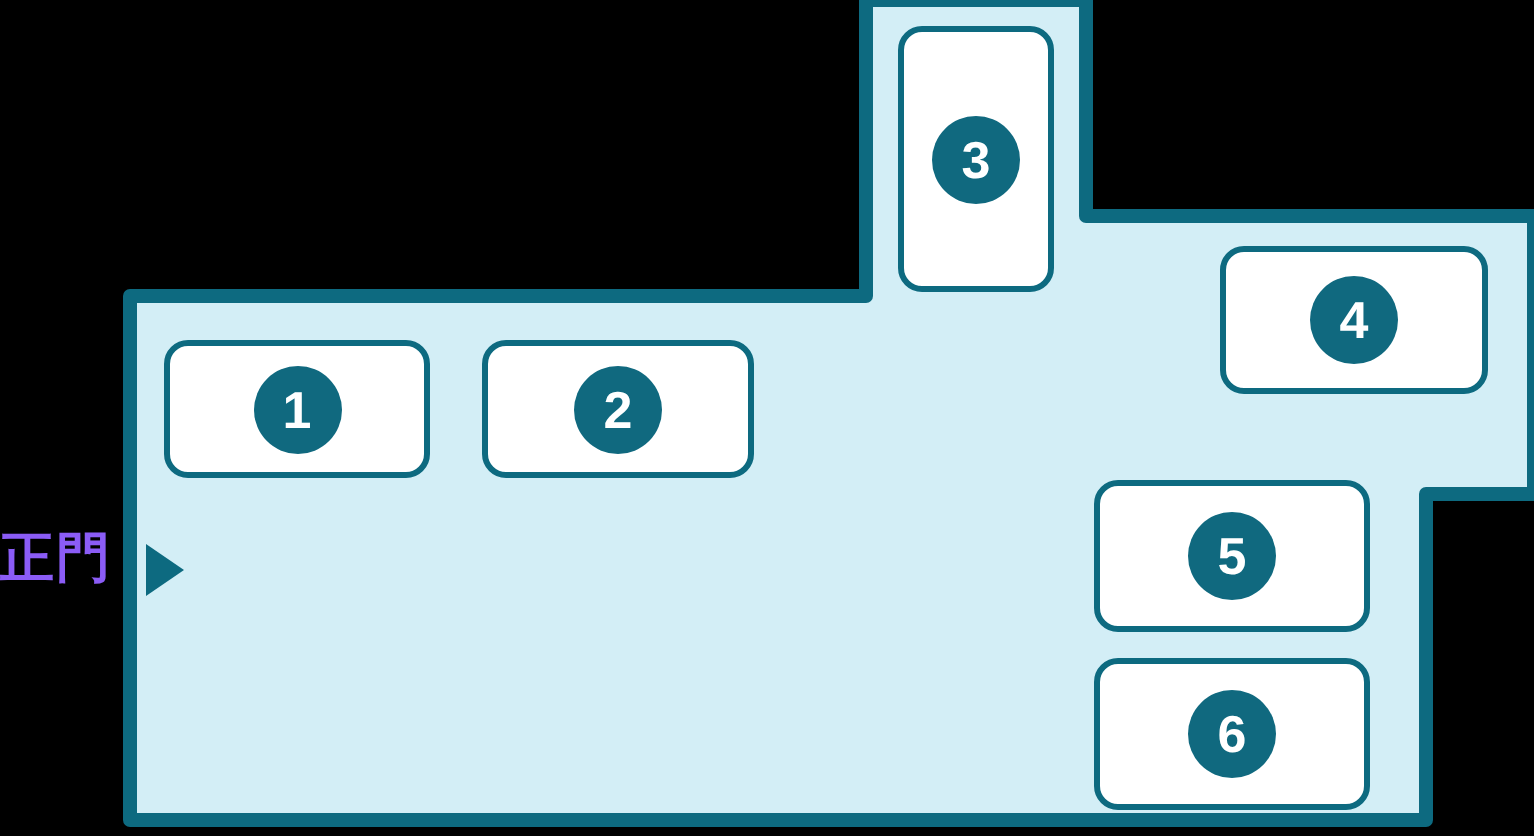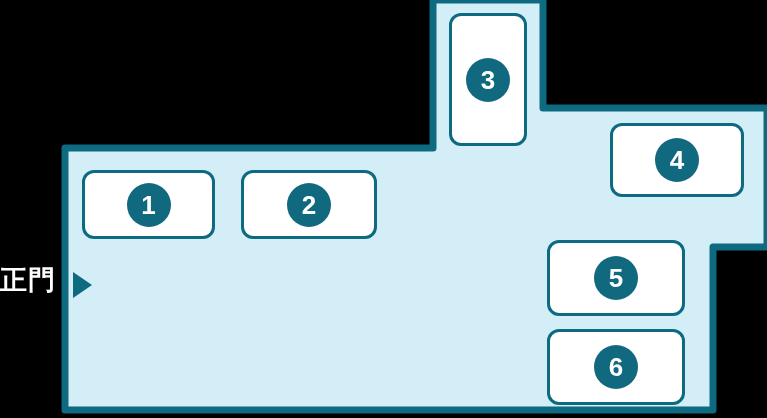--- a/index.html
+++ b/index.html
@@ -47,21 +47,21 @@
     justify-content: center;
     font-size: 26px;
     font-weight: bold;
     line-height: 1;
     font-family: "Liberation Sans", sans-serif;
   }
   #gate-label {
     position: absolute;
     left: 0px;
     top: 266px;
-    color: #ffffff;
+    color: #8b5cf6;
     font-size: 27px;
     font-weight: bold;
     letter-spacing: 1px;
     line-height: 1;
     white-space: nowrap;
     font-family: "DejaVu Sans", sans-serif;
   }
   #gate-arrow {
     position: absolute;
     left: 73px;

